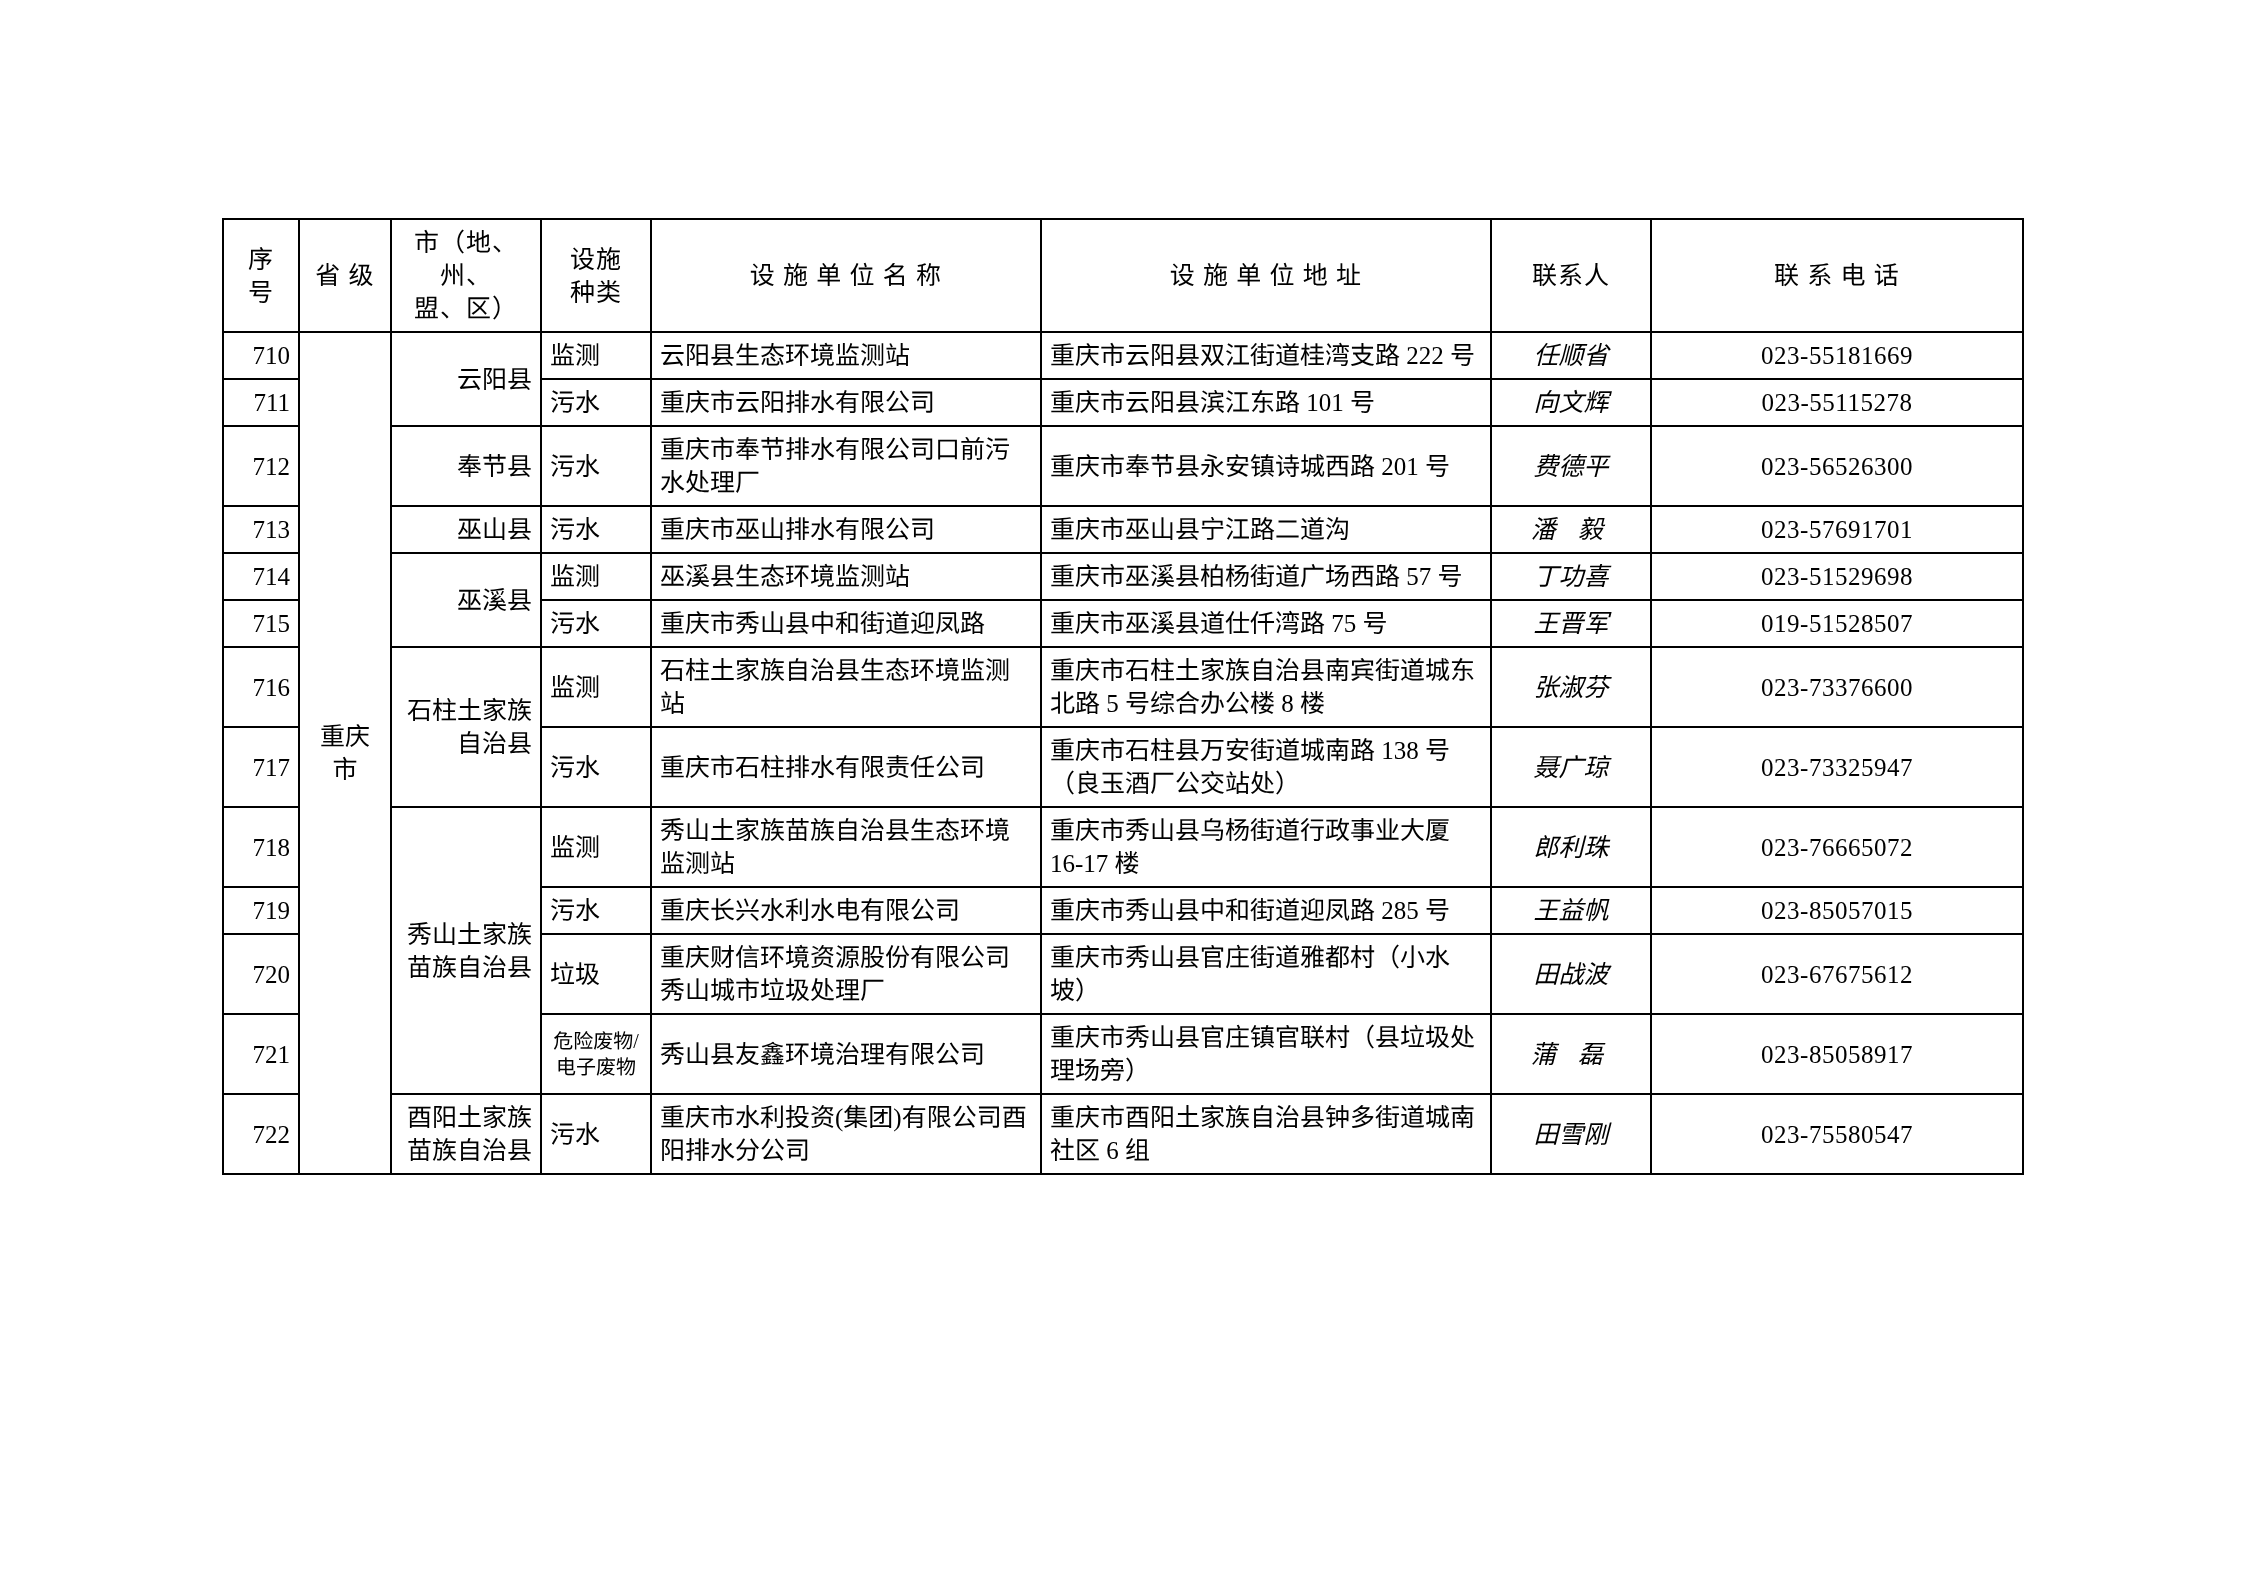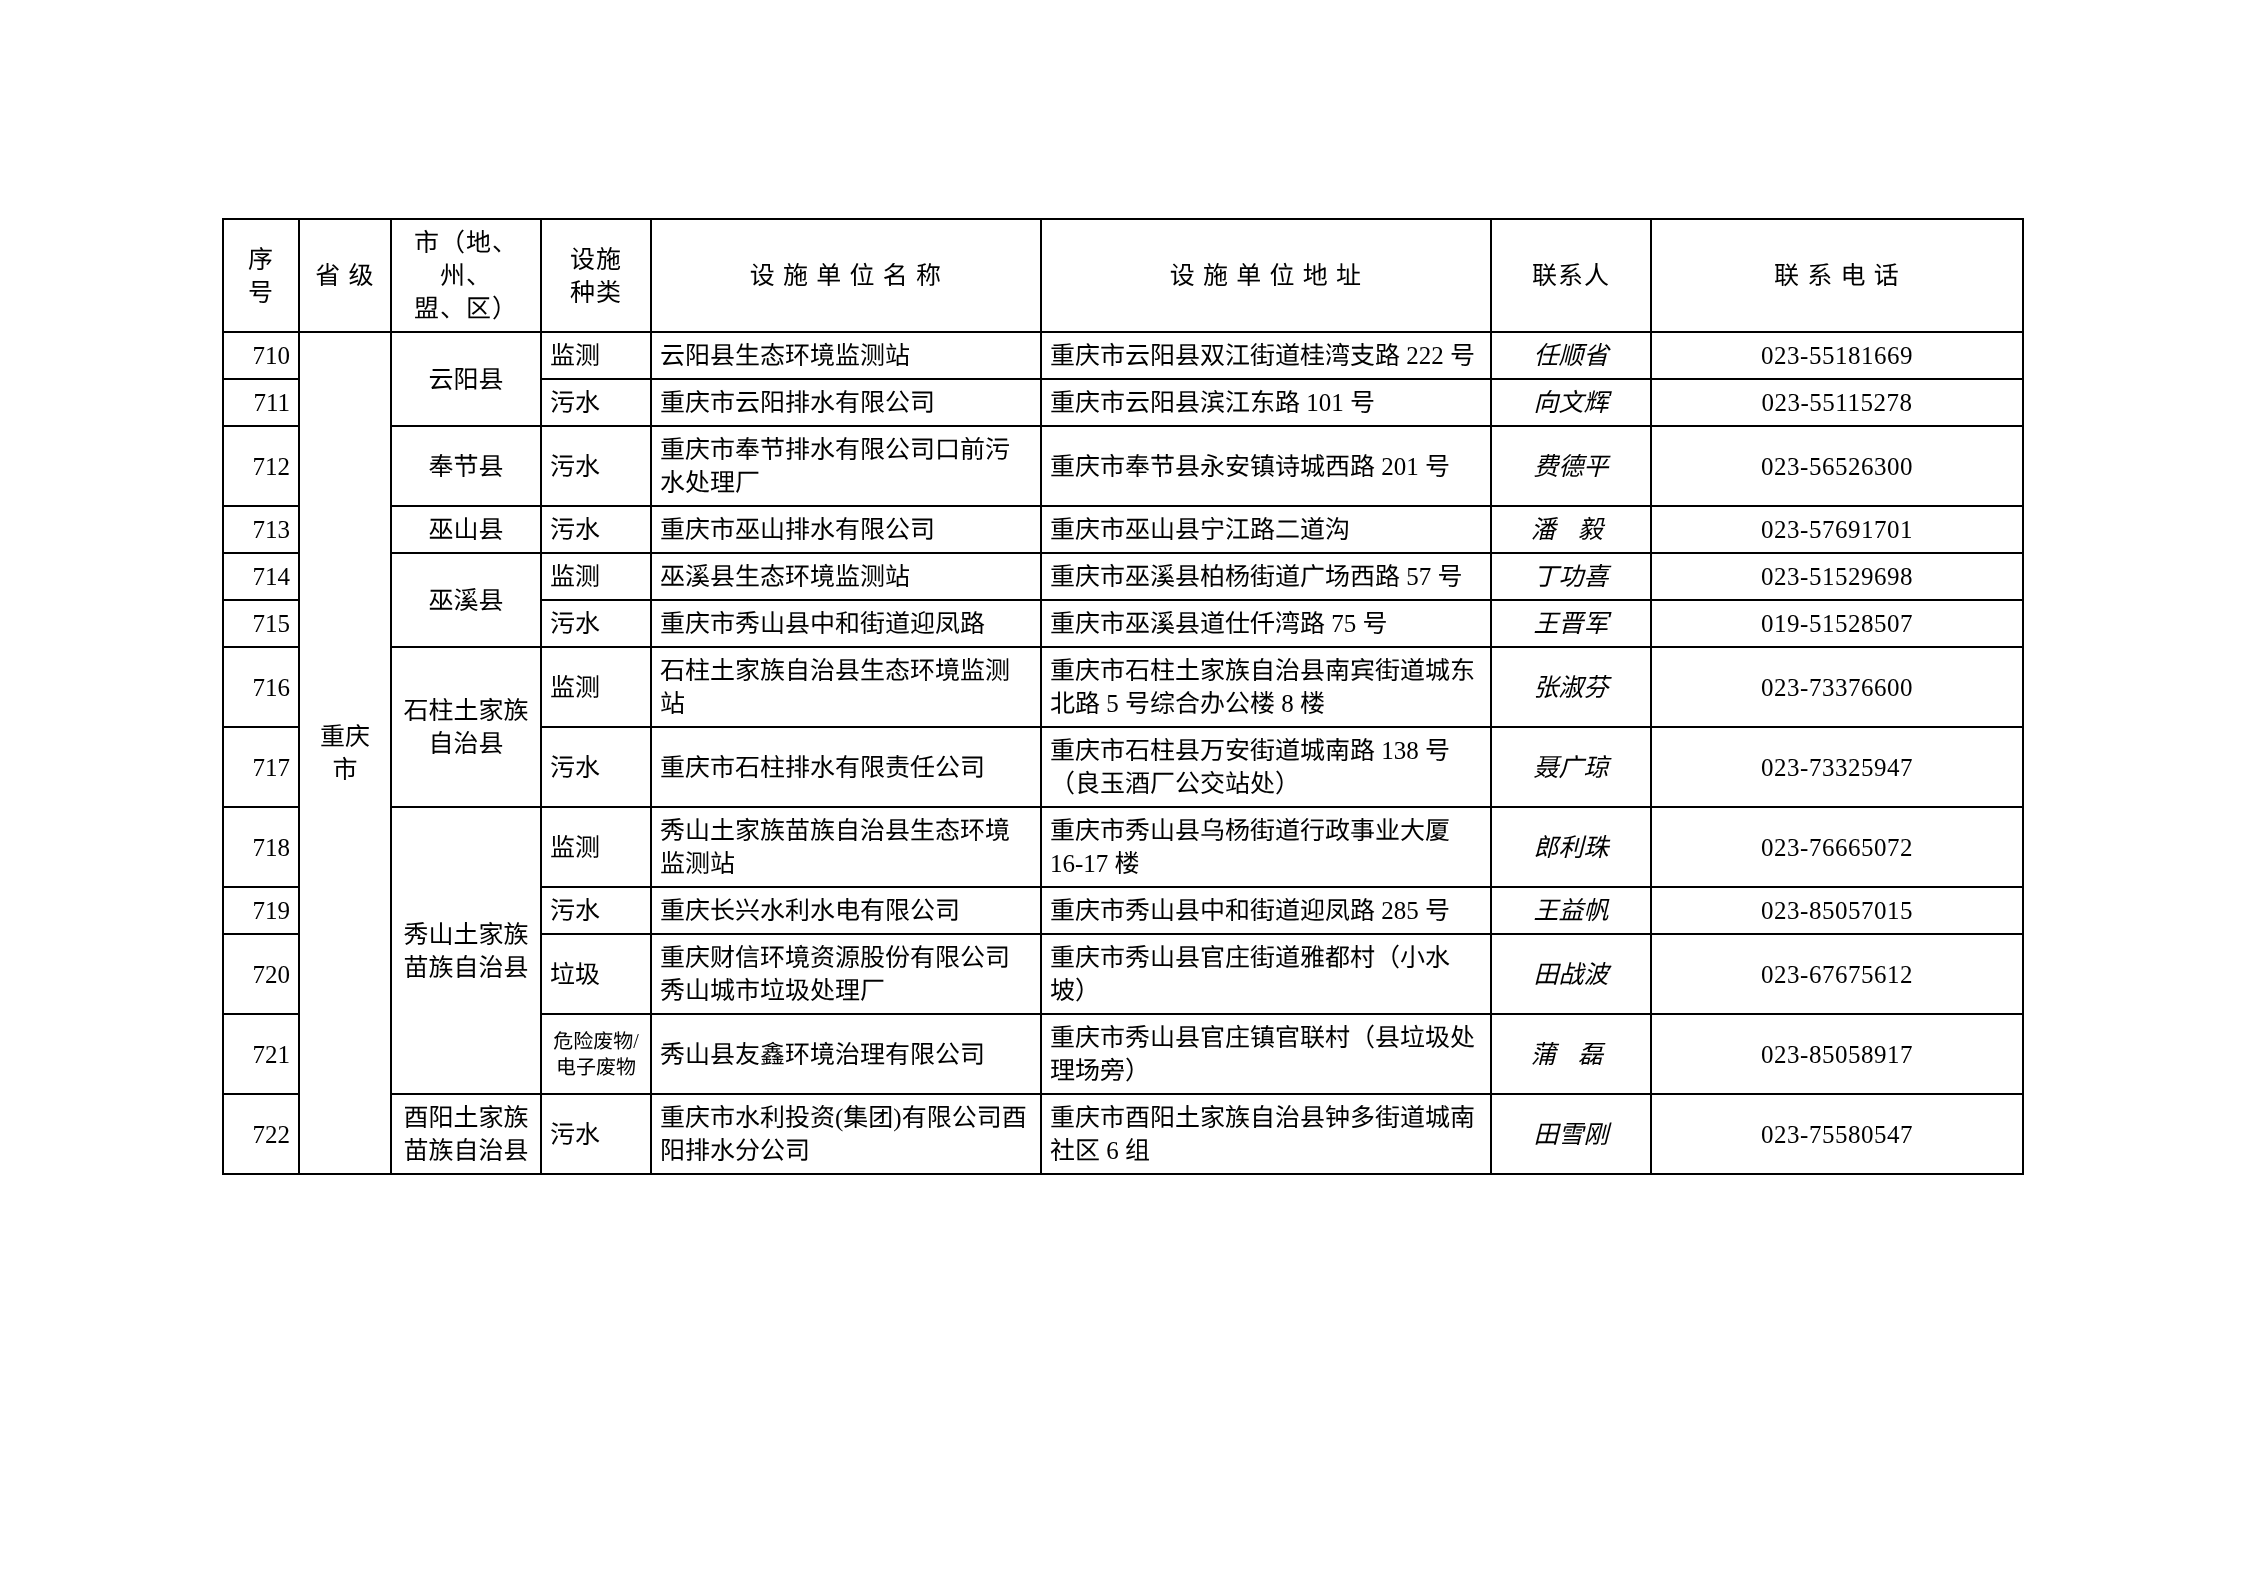--- a/index.html
+++ b/index.html
@@ -70,21 +70,21 @@
   td.phone {
     text-align: center;
     letter-spacing: 0.5px;
   }
   td.person {
     text-align: center;
     font-style: italic;
   }
   td.person.spaced { letter-spacing: 8px; }
   td.vcity {
-    text-align: center;
+    text-align: right;
     line-height: 1.35;
   }
   td.prov {
     text-align: center;
     font-family: Liberation Serif, serif;
   }
   td.type-two {
     text-align: center;
     font-size: 20px;
     line-height: 1.3;

